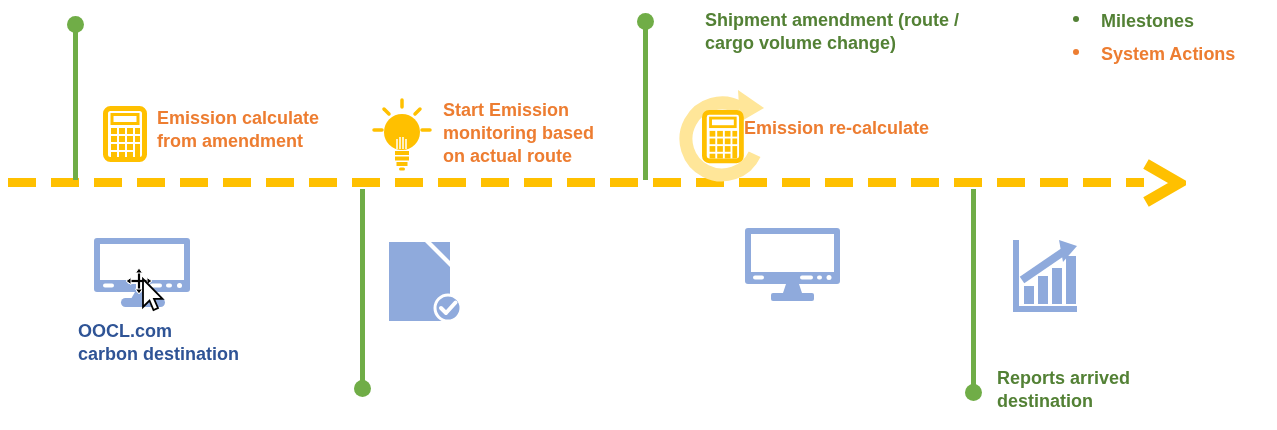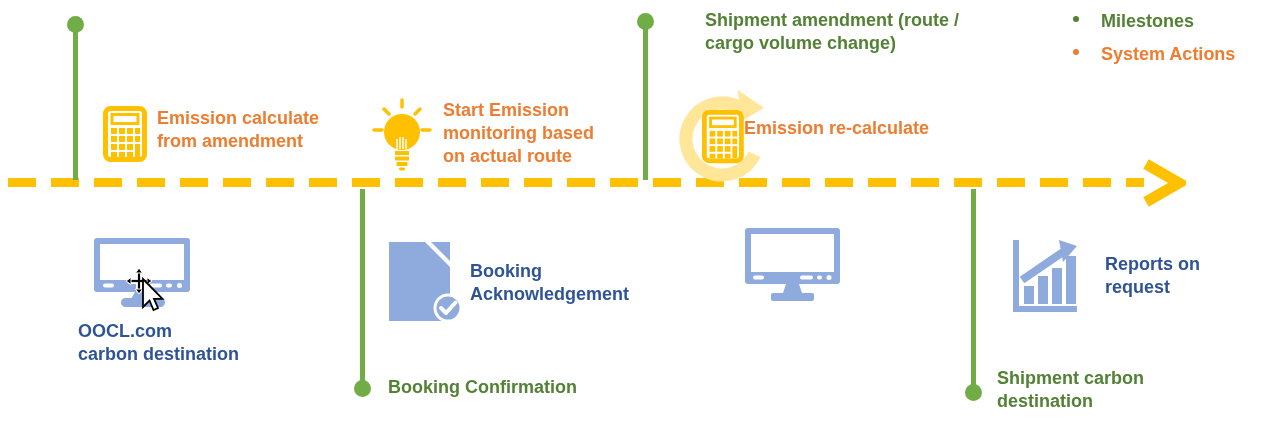--- a/index.html
+++ b/index.html
@@ -155,55 +155,50 @@
       <polygon points="0,13 5,9.5 5,16.5"></polygon>
       <polygon points="26,13 21,9.5 21,16.5"></polygon>
     </g>
     <path d="M17 11 L17 39 L23.5 32.5 L27.5 42 L32 40 L28 30.8 L36.5 30.8 Z" fill="#ffffff" stroke="#000000" stroke-width="1.8"></path>
   </svg>
   <div class="lbl dkblue" style="left:78px;top:320px;">OOCL.com
 carbon destination</div>
 
   <div class="vline" style="left:360px;top:189px;height:198px;"></div>
   <div class="dot" style="left:354px;top:380px;"></div>
-  <div class="lbl green" style="left:388px;top:376px;">Booking Confirmation</div>
 
   <svg class="icon" style="left:388px;top:240px;" width="78" height="84" viewBox="0 0 78 84">
     <path d="M1 2 L37 2 L62 27 L62 81 L1 81 Z" fill="#8FAADC"></path>
     <path d="M43 2 L62 2 L62 21 Z" fill="#8FAADC"></path>
     <circle cx="60" cy="68" r="13" fill="#8FAADC" stroke="#ffffff" stroke-width="3"></circle>
     <polyline points="53,68 58,73 67.5,62.5" fill="none" stroke="#ffffff" stroke-width="4" stroke-linecap="round" stroke-linejoin="round"></polyline>
   </svg>
-  <div class="lbl dkblue" style="left:470px;top:260px;">Booking
-Acknowledgement</div>
 
   <svg class="icon" style="left:744px;top:227px;" width="97" height="75" viewBox="0 0 97 75">
     <rect x="1" y="1" width="95" height="56" rx="3" fill="#8FAADC"></rect>
     <rect x="7" y="7" width="83" height="38" fill="#ffffff"></rect>
     <rect x="9" y="48.5" width="11" height="4" rx="2" fill="#ffffff"></rect>
     <rect x="56" y="48.5" width="13" height="4" rx="2" fill="#ffffff"></rect>
     <rect x="73" y="48.5" width="5" height="4" rx="2" fill="#ffffff"></rect>
     <circle cx="85" cy="50.5" r="2.5" fill="#ffffff"></circle>
     <path d="M42 57 L55 57 L58 66 L39 66 Z" fill="#8FAADC"></path>
     <rect x="27" y="66" width="43" height="8" rx="2" fill="#8FAADC"></rect>
   </svg>
 
   <div class="vline" style="left:971px;top:189px;height:200px;"></div>
   <div class="dot" style="left:965px;top:384px;"></div>
-  <div class="lbl green" style="left:997px;top:367px;">Shipment carbon
+  <div class="lbl green" style="left:997px;top:367px;">Reports arrived
 destination</div>
 
   <svg class="icon" style="left:1011px;top:238px;" width="70" height="76" viewBox="0 0 70 76">
     <g fill="#8FAADC">
       <rect x="2" y="2" width="6" height="72"></rect>
       <rect x="2" y="68" width="64" height="6"></rect>
       <rect x="13" y="48" width="10" height="18"></rect>
       <rect x="27" y="38" width="10" height="28"></rect>
       <rect x="41" y="30" width="10" height="36"></rect>
       <rect x="55" y="18" width="10" height="48"></rect>
     </g>
     <line x1="11" y1="42" x2="52" y2="14" stroke="#8FAADC" stroke-width="8"></line>
     <polygon points="48,2 66,8 52,24" fill="#8FAADC"></polygon>
   </svg>
-  <div class="lbl dkblue" style="left:1105px;top:253px;">Reports on
-request</div>
 
 </div>
 
 </body></html>

